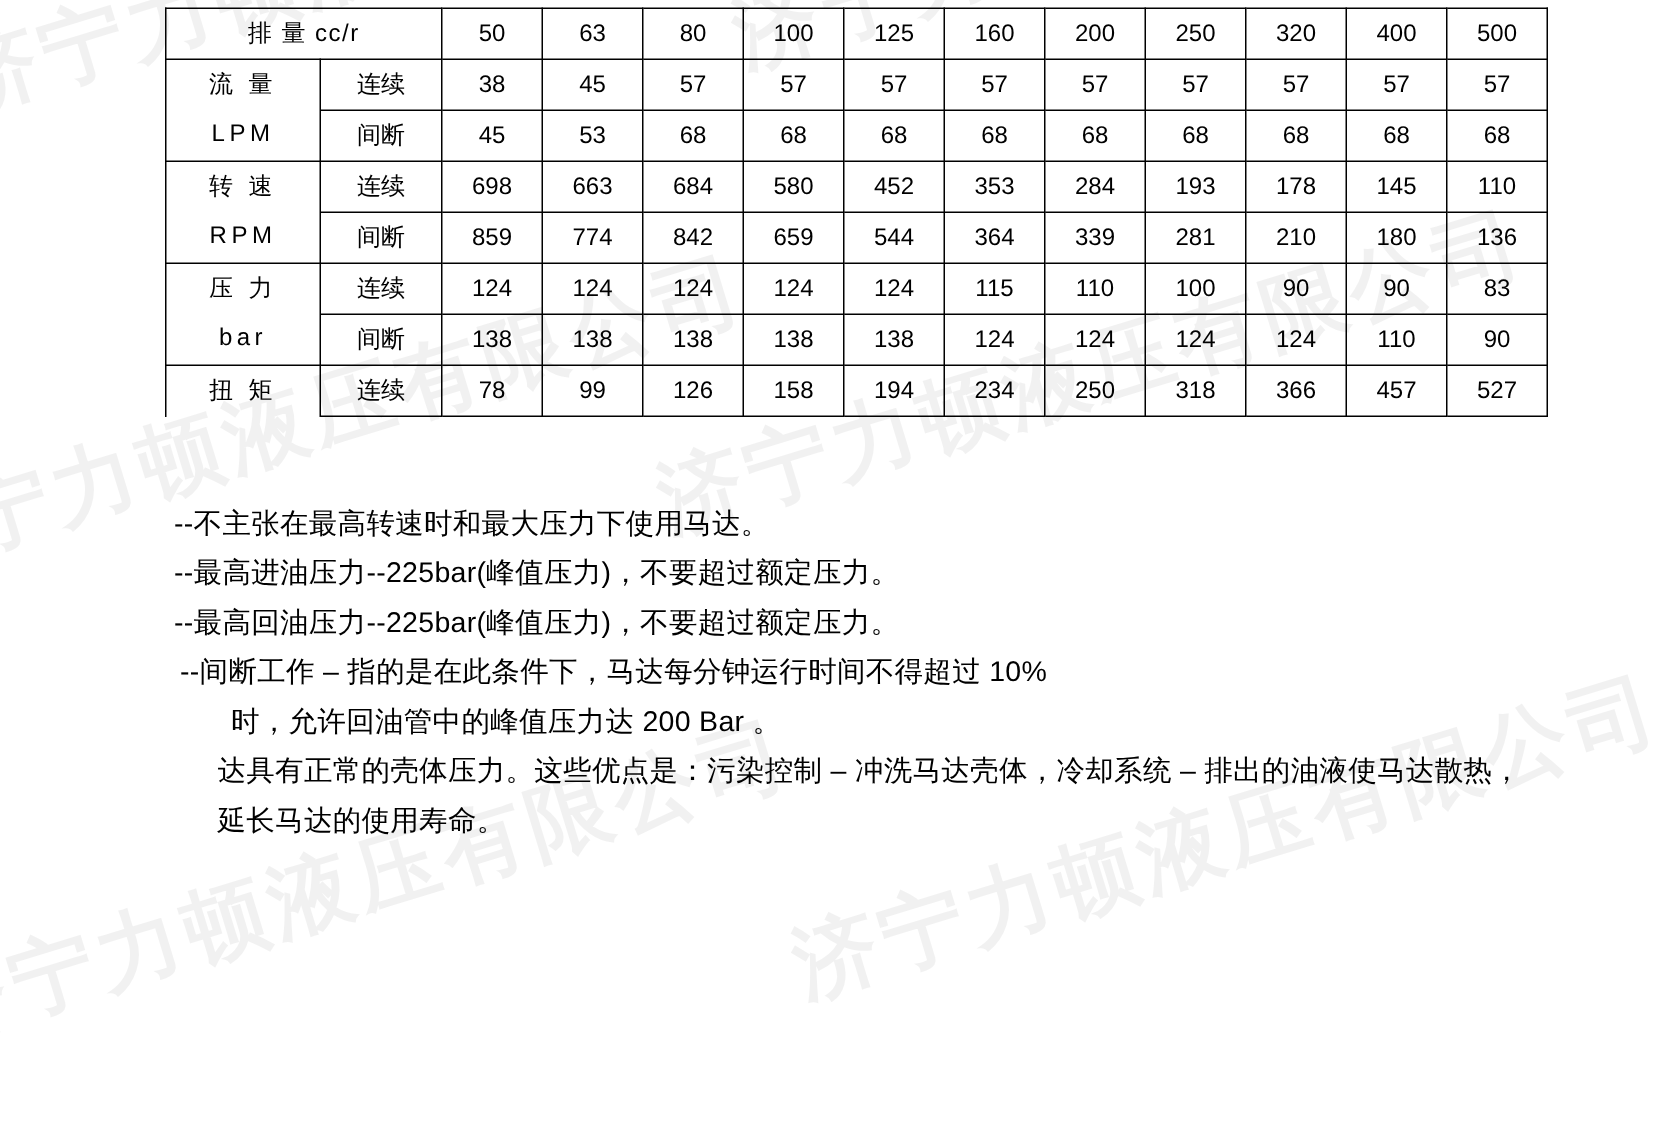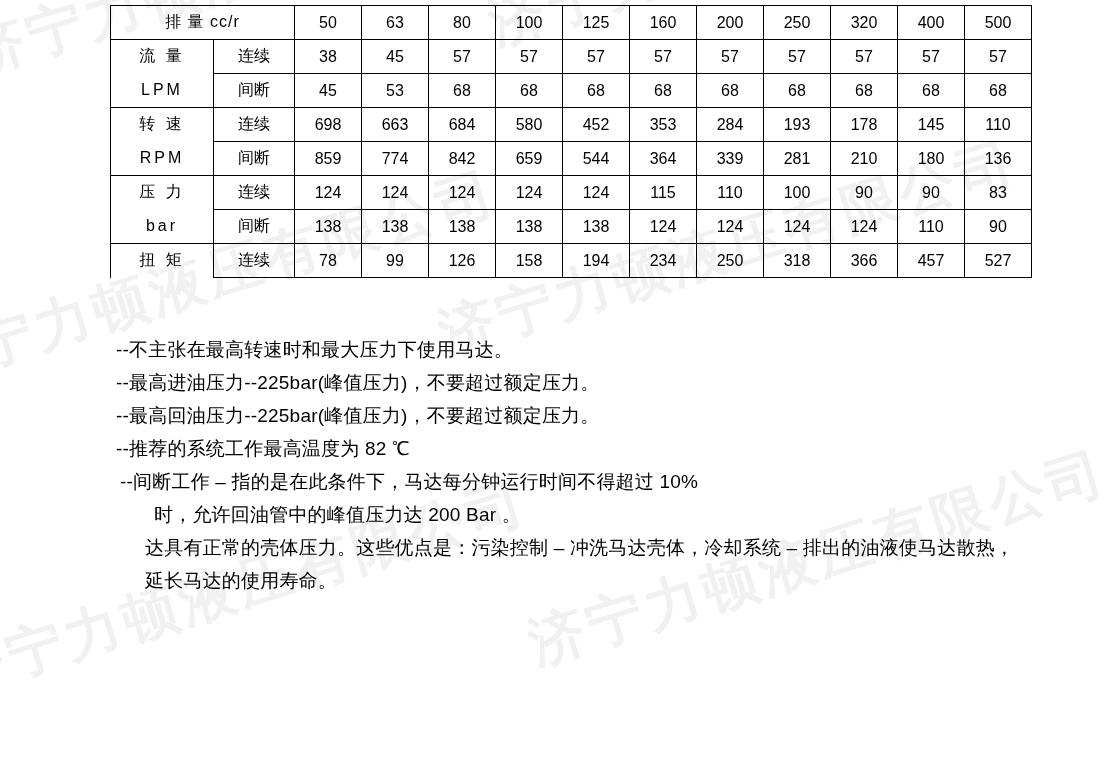--- a/index.html
+++ b/index.html
@@ -246,20 +246,19 @@
         <td class="val">527</td>
       </tr>
 
     </tbody>
   </table>
 
   <div class="notes">
     <div class="note ind1">--不主张在最高转速时和最大压力下使用马达。</div>
     <div class="note ind1">--最高进油压力--225bar(峰值压力)，不要超过额定压力。</div>
     <div class="note ind1">--最高回油压力--225bar(峰值压力)，不要超过额定压力。</div>
-    <div class="note ind1">--推荐的系统工作最高温度为 82 ℃</div>
     <div class="note ind2">--间断工作 – 指的是在此条件下，马达每分钟运行时间不得超过 10%</div>
     <div class="note cont">时，允许回油管中的峰值压力达 200 Bar 。</div>
     <div class="note cont2">达具有正常的壳体压力。这些优点是：污染控制 – 冲洗马达壳体，冷却系统 – 排出的油液使马达散热，</div>
     <div class="note cont2">延长马达的使用寿命。</div>
   </div>
 
 </div>
 
 </body></html>

